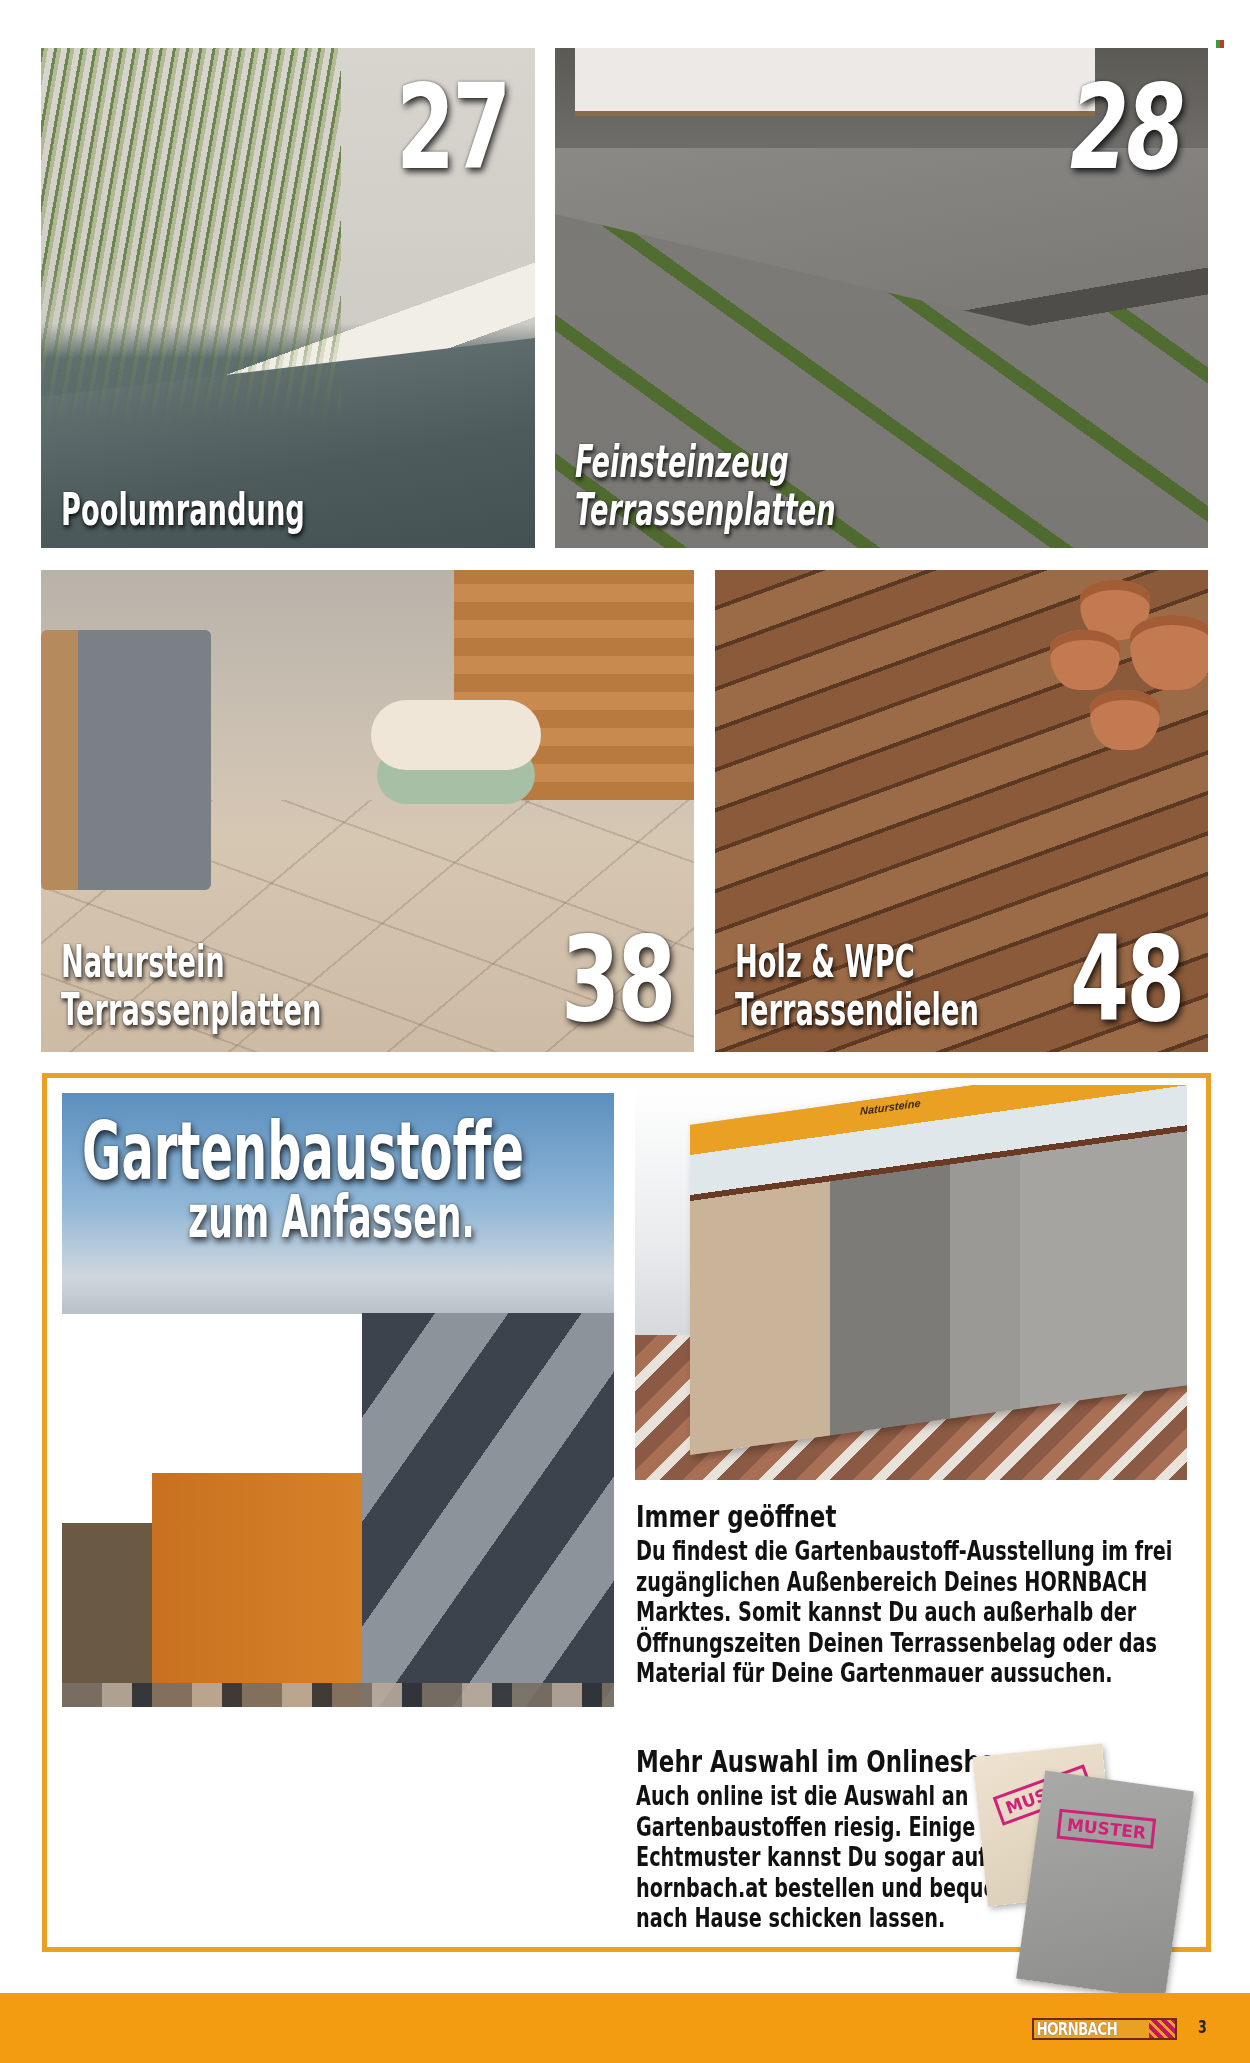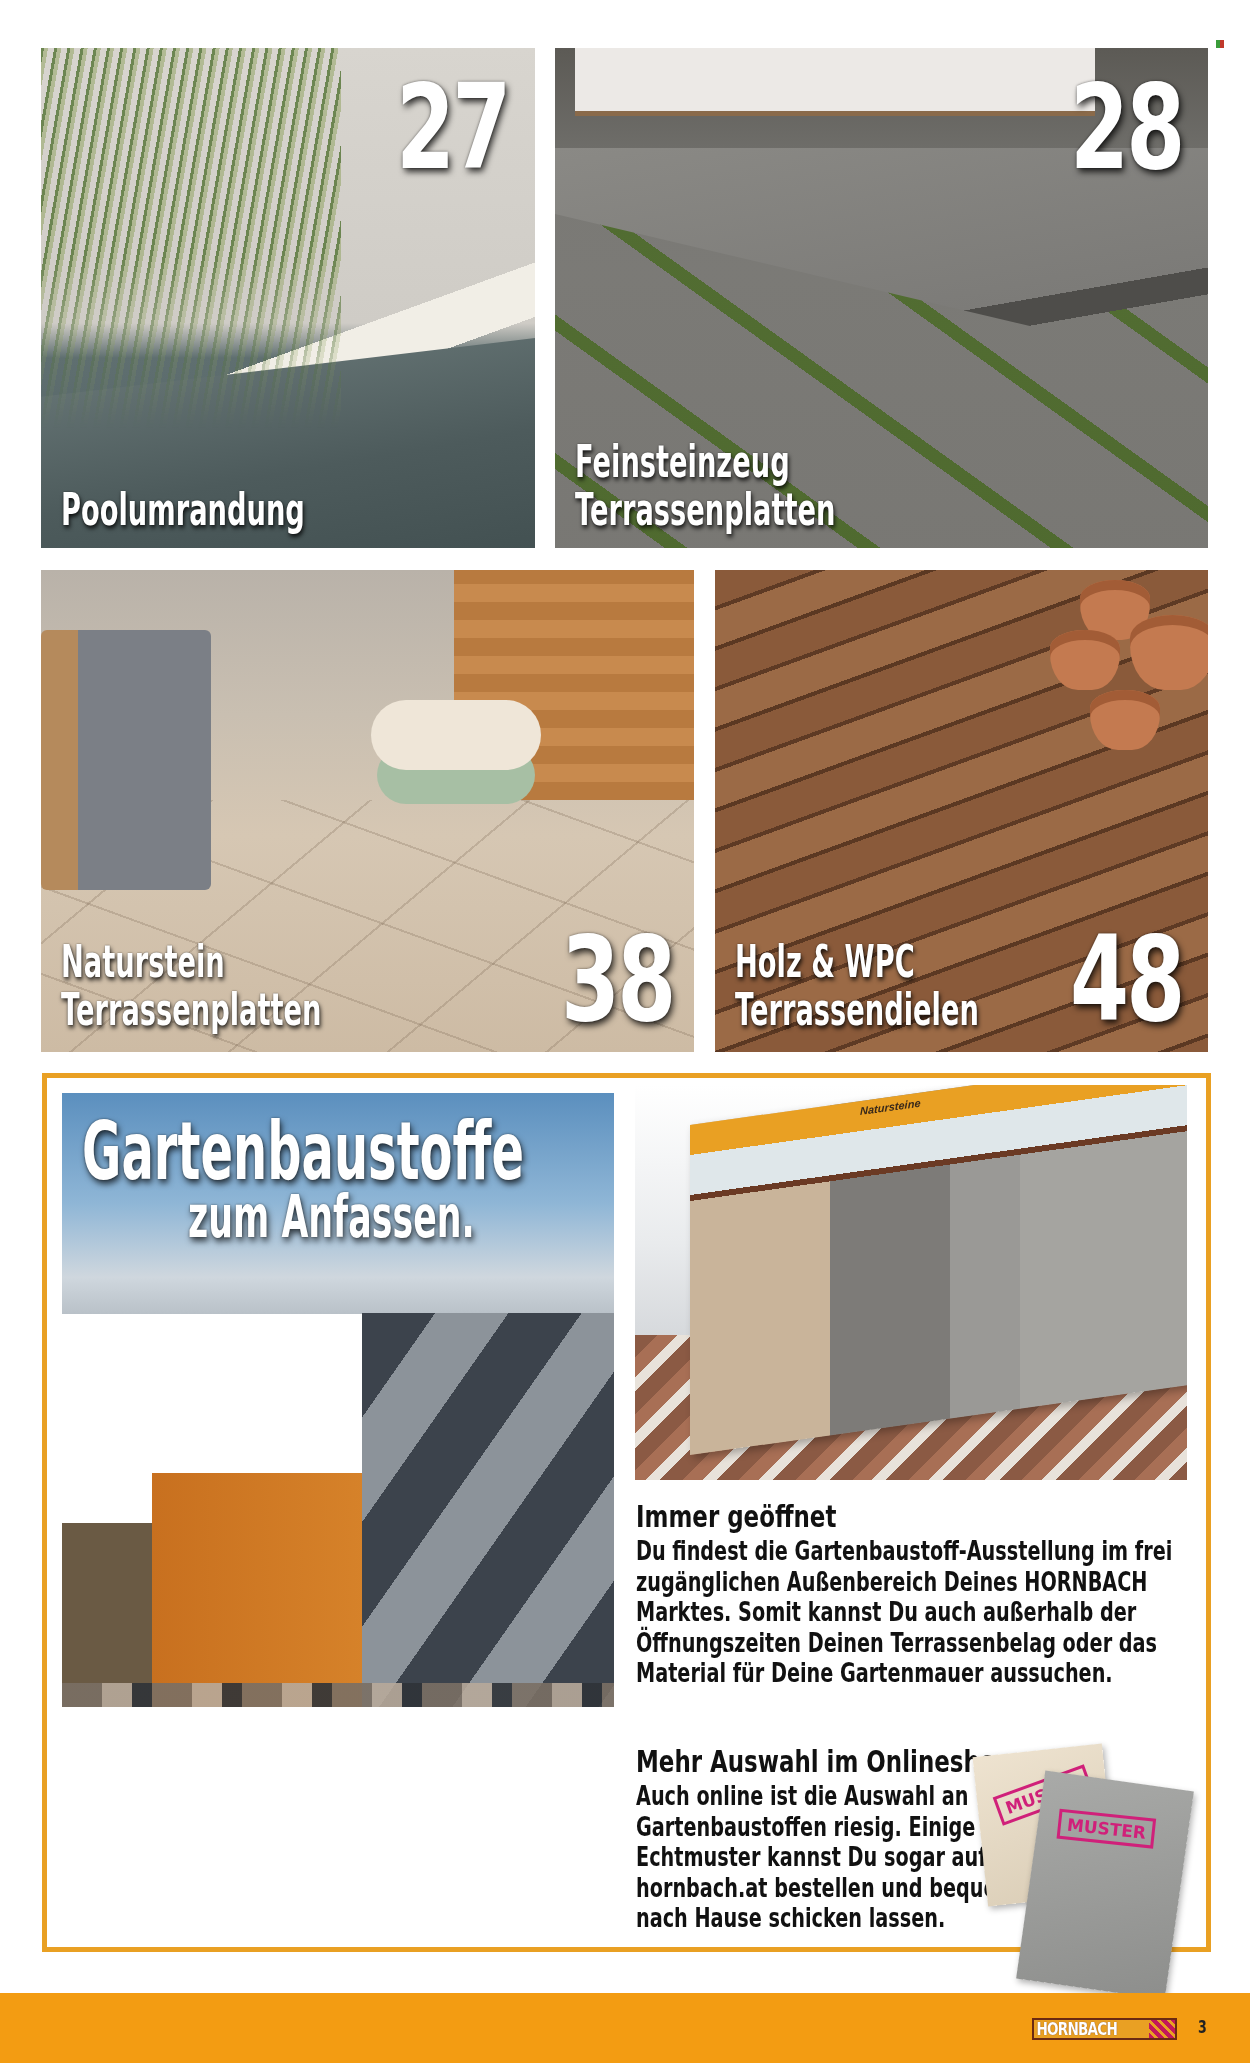--- a/index.html
+++ b/index.html
@@ -21,21 +21,21 @@
   #t27 .grass { position:absolute; left:0; top:0; width:300px; height:380px;
     background: repeating-linear-gradient(100deg, rgba(90,120,60,0.85) 0 3px, rgba(140,160,90,0.5) 3px 7px, transparent 7px 13px);
     -webkit-mask: linear-gradient(180deg, #000 0 55%, transparent 100%); mask: linear-gradient(180deg, #000 0 55%, transparent 100%); }
   #t27 .water { position:absolute; left:0; bottom:0; width:100%; height:42%;
     background: linear-gradient(170deg, #6d7c7c 0%, #4d5b5c 60%, #435152 100%); clip-path:polygon(0 28%, 100% 0, 100% 100%, 0 100%); }
   #t27 .num { left:355px; top:20px; }
   #t27 .cap { left:20px; top:438px; }
 
   
   #t28 { left:555px; top:48px; width:653px; height:500px;
-    background: linear-gradient(180deg, #5c5a55 0%, #6e6d69 20%, #7b7a77 45%, #64625f 100%); }
+    background: linear-gradient(180deg, #5c5a55 0%, #6e6d69 20%, #7b7a77 45%, #64625f 100%); font-style: italic; }
   #t28 .sofa { position:absolute; left:20px; top:0; width:520px; height:90px;
     background: linear-gradient(180deg, #ece9e6 0 70%, #8a6a4a 70% 76%, transparent 76%); border-radius:0 0 10px 10px; }
   #t28 .grassband { position:absolute; left:-50px; top:180px; width:800px; height:400px;
     background: repeating-linear-gradient(30deg, #4d6b2a 0 14px, #7b7a76 14px 120px); transform:skewY(8deg); opacity:0.9; }
   #t28 .step { position:absolute; left:0; top:100px; width:100%; height:220px;
     background: linear-gradient(170deg, #8a8985 0%, #7c7b78 70%, #4e4d4a 70% 78%, transparent 78%);
     clip-path:polygon(0 0,100% 0,100% 100%,0 30%); }
   #t28 .num { left:515px; top:20px; }
   #t28 .cap { left:20px; top:390px; }
 

